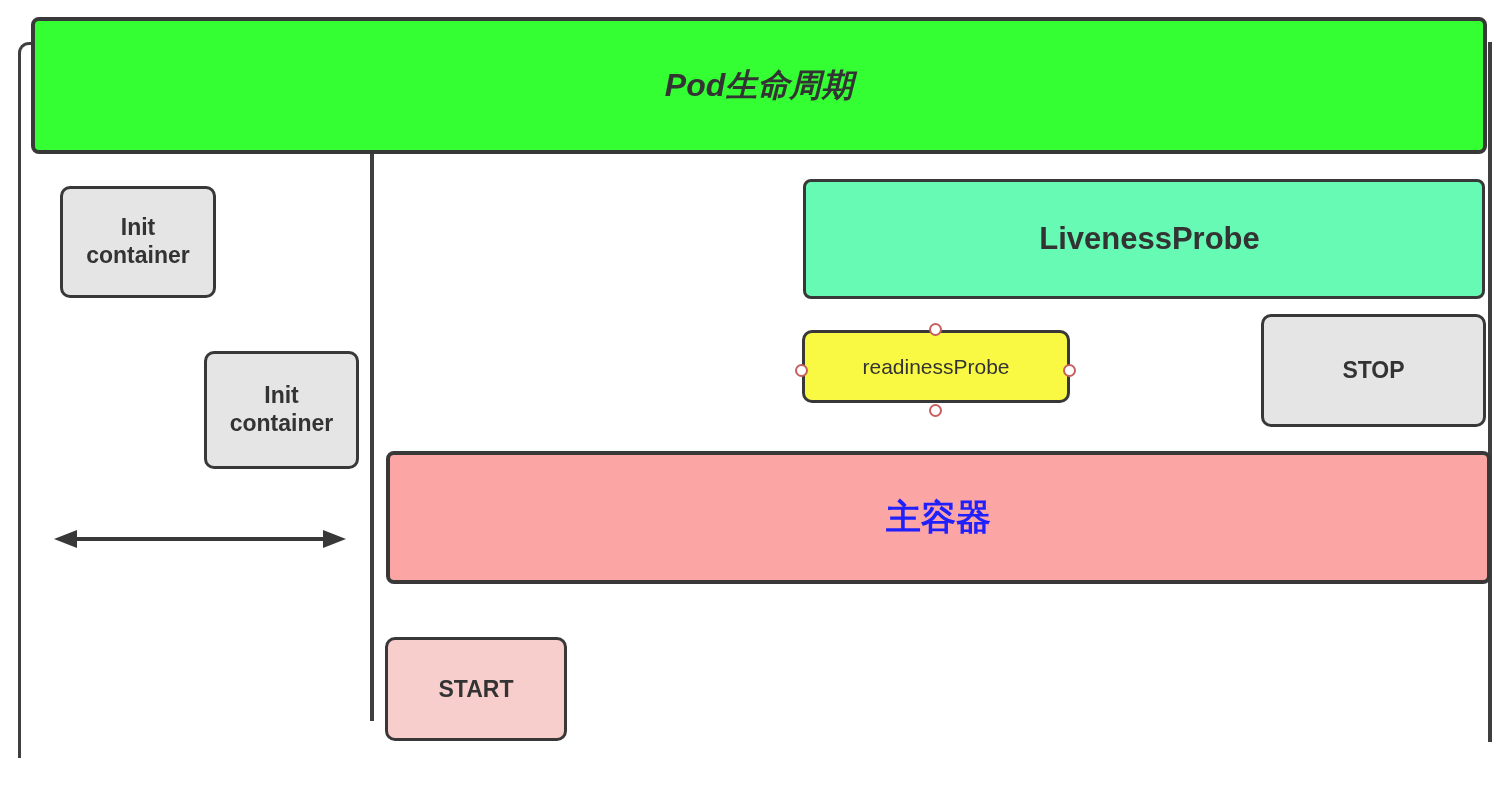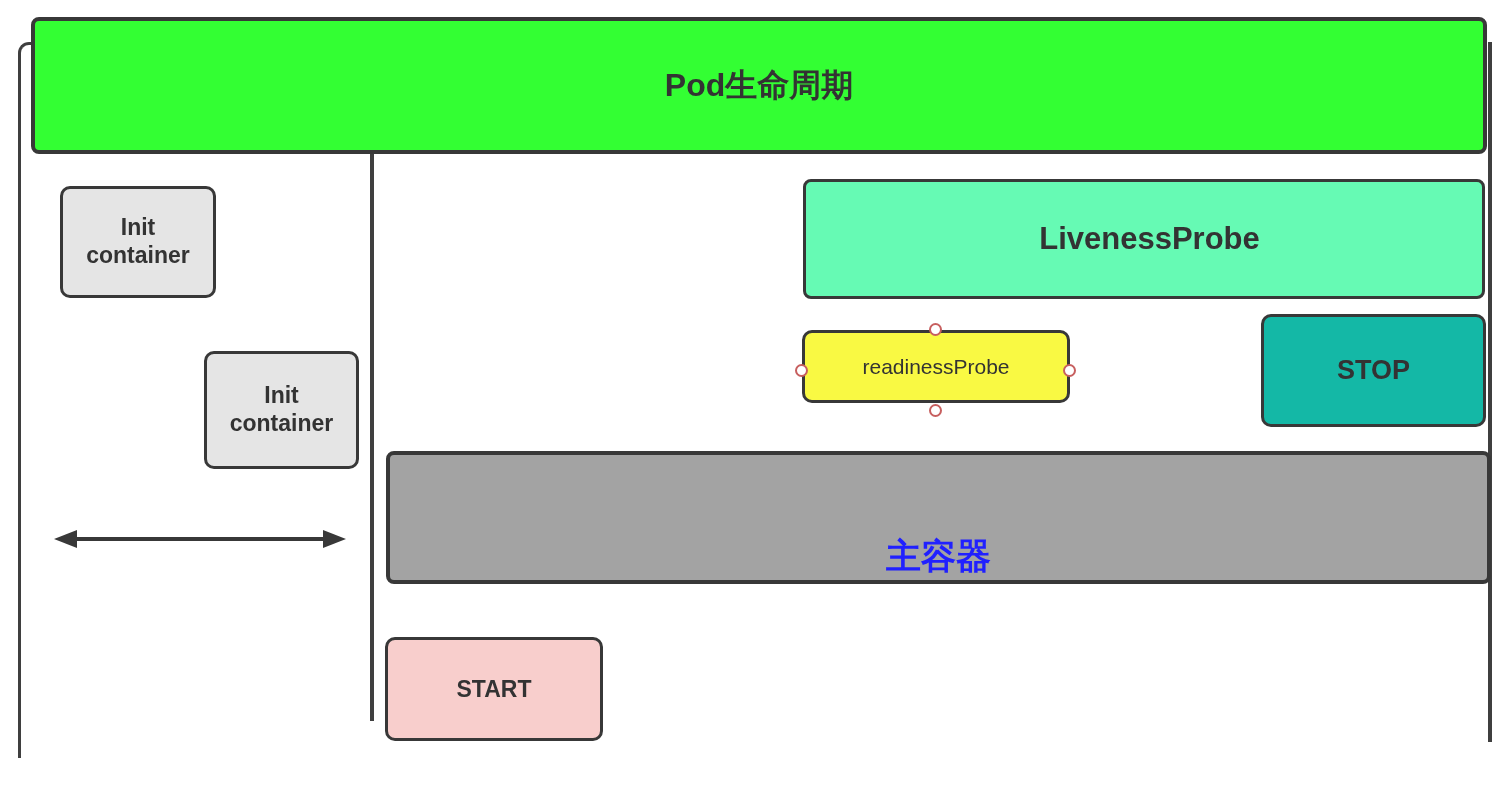--- a/index.html
+++ b/index.html
@@ -7,39 +7,39 @@
        font-family:"Liberation Sans",sans-serif;}
   .abs{position:absolute;box-sizing:border-box;}
   .node{display:flex;align-items:center;justify-content:center;
         text-align:center;border:3.5px solid #383838;background:#e5e5e5;
         color:#333333;font-weight:bold;z-index:2;}
   .line{background:#3f3f3f;z-index:1;}
   .handle{width:13px;height:13px;border-radius:50%;background:#ffffff;
           border:2.5px solid #c75f5f;z-index:4;}
   
   #pod-banner{left:31px;top:17px;width:1456px;height:137px;border-width:4px;
-              border-radius:8px;font-size:32px;background:#33ff33;}
+              border-radius:8px;font-size:32px;background:#33ff33;font-style:italic;}
   #boundary-left{left:18px;top:42px;width:18px;height:716px;background:none;
                  border-left:3.5px solid #3f3f3f;border-top:3.5px solid #3f3f3f;
                  border-top-left-radius:11px;}
   #boundary-right{left:1488px;top:42px;width:3.5px;height:700px;}
   #divider-mid{left:370px;top:154px;width:3.5px;height:567px;}
   #init-1{left:60px;top:186px;width:156px;height:112px;border-radius:10px;
           font-size:23px;line-height:1.2;padding:0 18px;}
   #init-2{left:204px;top:351px;width:155px;height:118px;border-radius:10px;
           font-size:23px;line-height:1.2;padding:0 18px;}
   #liveness{left:803px;top:179px;width:682px;height:120px;border-radius:8px;
             font-size:31px;background:#66fab4;padding-left:11px;}
   #readiness{left:802px;top:330px;width:268px;height:73px;border-radius:10px;
              font-size:21px;font-weight:normal;background:#f9f943;z-index:3;}
   #stop-box{left:1261px;top:314px;width:225px;height:113px;border-radius:10px;
-            font-size:27px;background:#14b8a6;}
+            font-size:23px;background:#e5e5e5;}
   #main-box{left:386px;top:451px;width:1105px;height:133px;border-width:4px;
-            border-radius:8px;font-size:35px;background:#a3a3a3;color:#2020ff;align-items:flex-end;}
-  #start-box{left:385px;top:637px;width:218px;height:104px;border-radius:10px;
+            border-radius:8px;font-size:35px;background:#fca5a5;color:#2020ff;}
+  #start-box{left:385px;top:637px;width:182px;height:104px;border-radius:10px;
              font-size:23px;background:#f8cecc;}
   
   .arrow-shaft{left:74px;top:537px;width:252px;height:3.5px;background:#383838;z-index:1;}
   .arrow-head{width:0;height:0;border-top:9px solid transparent;
               border-bottom:9px solid transparent;z-index:1;}
   #arrow-head-left{left:54px;top:530px;border-right:23px solid #383838;}
   #arrow-head-right{left:323px;top:530px;border-left:23px solid #383838;}
   #handle-top{left:929px;top:323px;}
   #handle-bottom{left:929px;top:404px;}
   #handle-left{left:795px;top:364px;}

